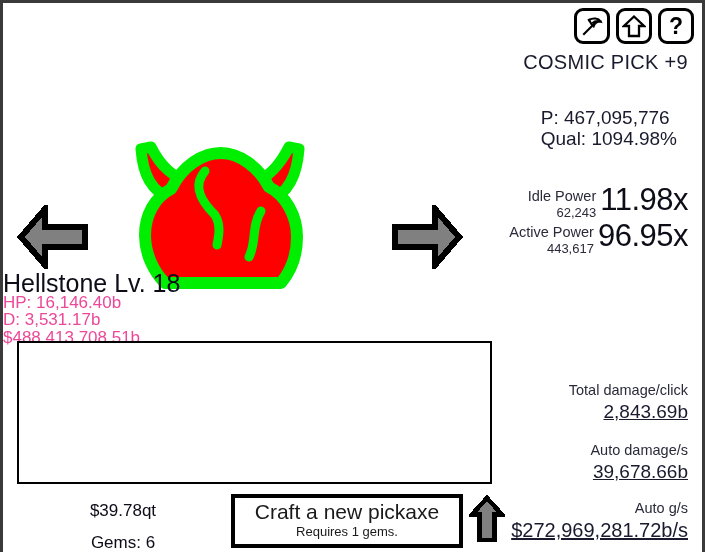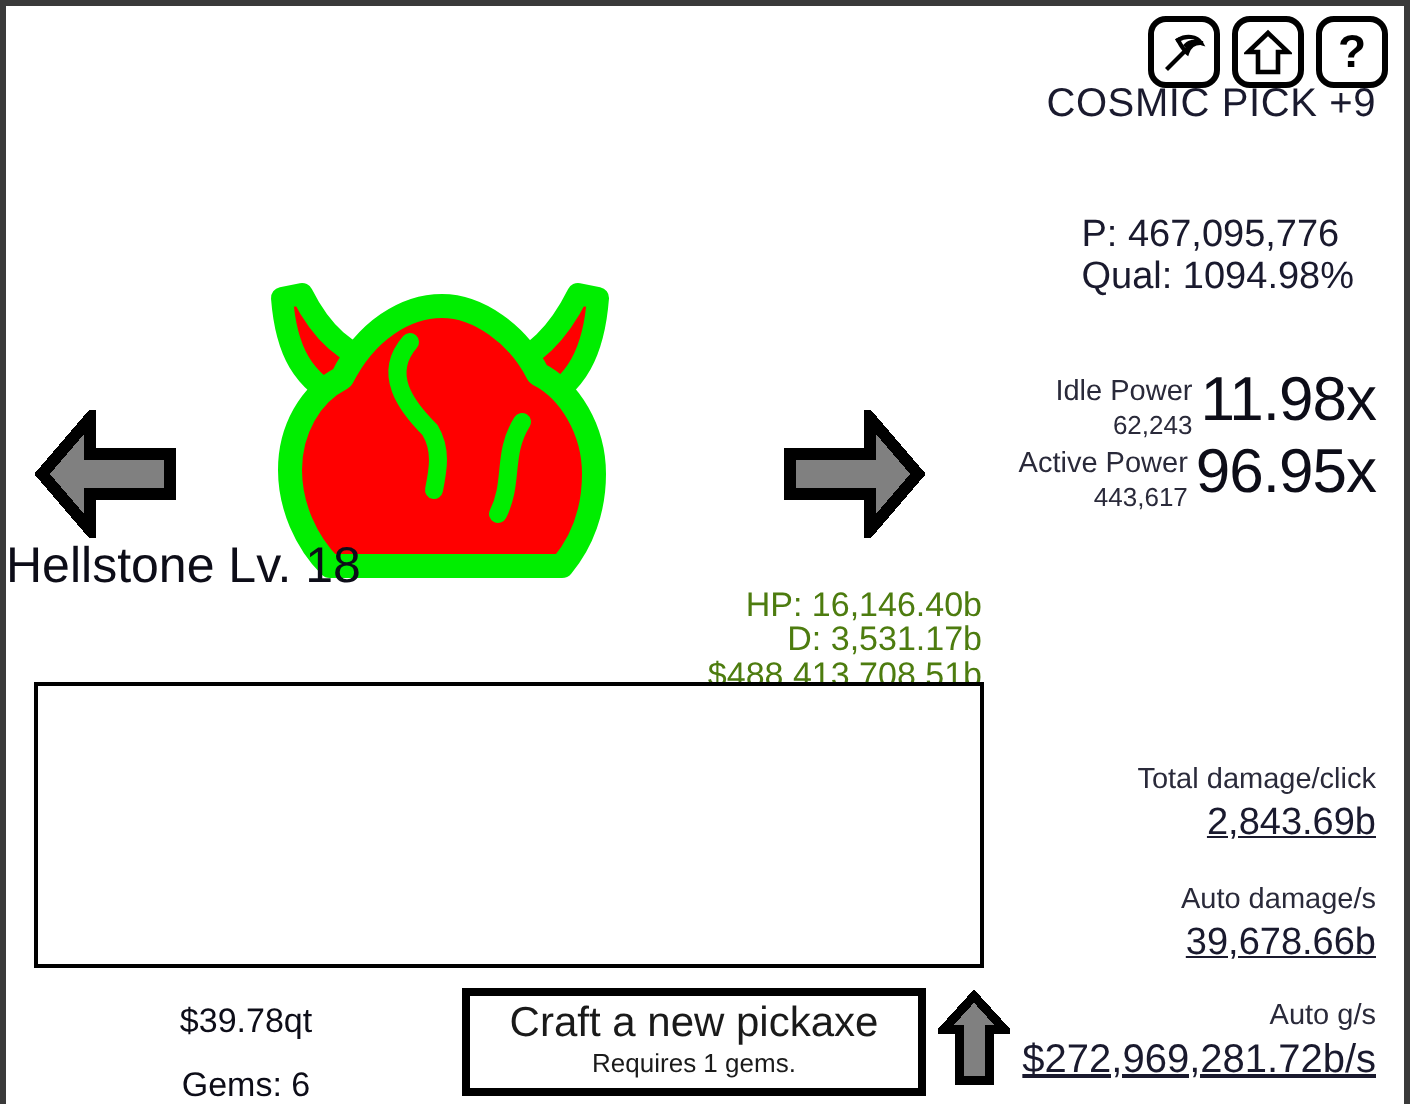--- a/index.html
+++ b/index.html
@@ -40,21 +40,21 @@
     box-sizing: border-box;
     display: flex;
     align-items: center;
     justify-content: center;
     cursor: pointer;
     padding: 0;
   }
   .icon-btn svg { display: block; }
   .pick-name {
     position: absolute;
-    top: 38px;
+    top: 48px;
     right: 14px;
     font-size: 20px;
     color: #1a1a2e;
     letter-spacing: 0.3px;
     white-space: nowrap;
   }
   .pick-stats {
     position: absolute;
     top: 104px;
     right: 25px;
@@ -155,25 +155,24 @@
     width: 466px;
     text-align: left;
     font-size: 25px;
     color: #0d0d18;
   }
   .monster-stats {
     position: absolute;
     top: 291px;
     left: 0;
     width: 466px;
-    text-align: right;
+    text-align: left;
     font-size: 17px;
-    color: #4d7c0f;
+    color: #ec4899;
     line-height: 1.02;
-    margin-left: 22px;
   }
 
   
   .log-box {
     position: absolute;
     left: 14px;
     top: 338px;
     width: 475px;
     height: 143px;
     border: 2px solid #000000;

